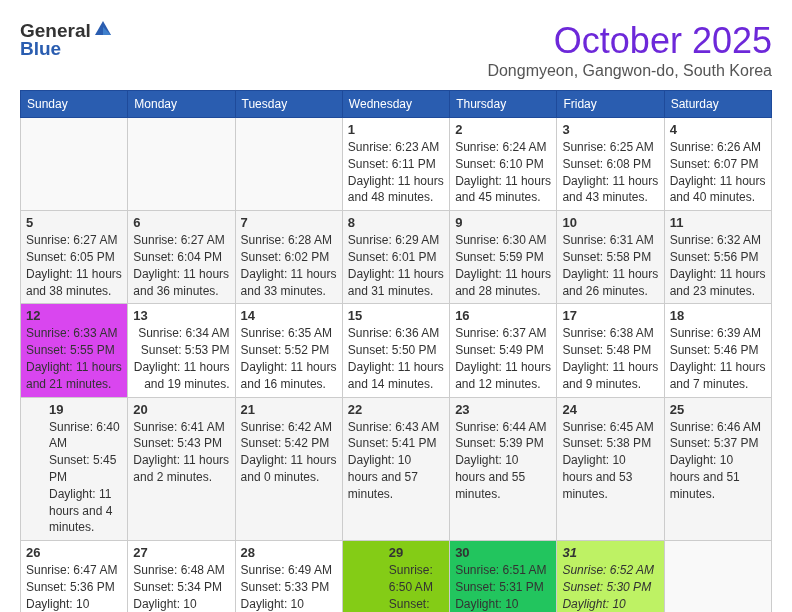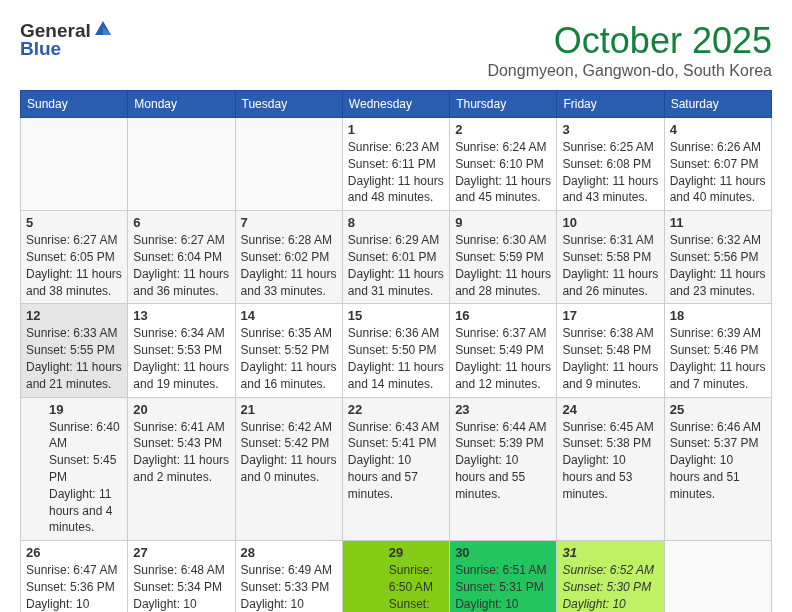--- a/index.html
+++ b/index.html
@@ -19,21 +19,21 @@
     .logo {
       display: flex;
       flex-direction: column;
       align-items: flex-start;
     }
     .title-area {
       text-align: right;
     }
     .month-title {
       font-size: 36px;
-      color: #15803d;
+      color: #6d28d9;
       font-weight: normal;
     }
     .location {
       font-size: 16px;
       color: #555;
     }
     .calendar {
       width: 100%;
       border-collapse: collapse;
       font-size: 11px;
@@ -179,29 +179,29 @@
 Daylight: 11 hours and 26 minutes.</div>
         </td>
         <td style="background-color: rgb(245, 245, 245);">
           <div class="day-number">11</div>
           <div class="day-info" style="white-space: pre-line;">Sunrise: 6:32 AM
 Sunset: 5:56 PM
 Daylight: 11 hours and 23 minutes.</div>
         </td>
       </tr>
       <tr style="background-color: rgb(255, 255, 255);">
-        <td style="background-color: #e5e5e5;">
+        <td style="background-color: #d946ef;">
           <div class="day-number">12</div>
           <div class="day-info" style="white-space: pre-line;">Sunrise: 6:33 AM
 Sunset: 5:55 PM
 Daylight: 11 hours and 21 minutes.</div>
         </td>
         <td style="background-color: rgb(255, 255, 255);">
           <div class="day-number">13</div>
-          <div class="day-info" style="white-space: pre-line;">Sunrise: 6:34 AM
+          <div class="day-info" style="white-space: pre-line; text-align: right;">Sunrise: 6:34 AM
 Sunset: 5:53 PM
 Daylight: 11 hours and 19 minutes.</div>
         </td>
         <td style="background-color: rgb(255, 255, 255);">
           <div class="day-number">14</div>
           <div class="day-info" style="white-space: pre-line;">Sunrise: 6:35 AM
 Sunset: 5:52 PM
 Daylight: 11 hours and 16 minutes.</div>
         </td>
         <td style="background-color: rgb(255, 255, 255);">

